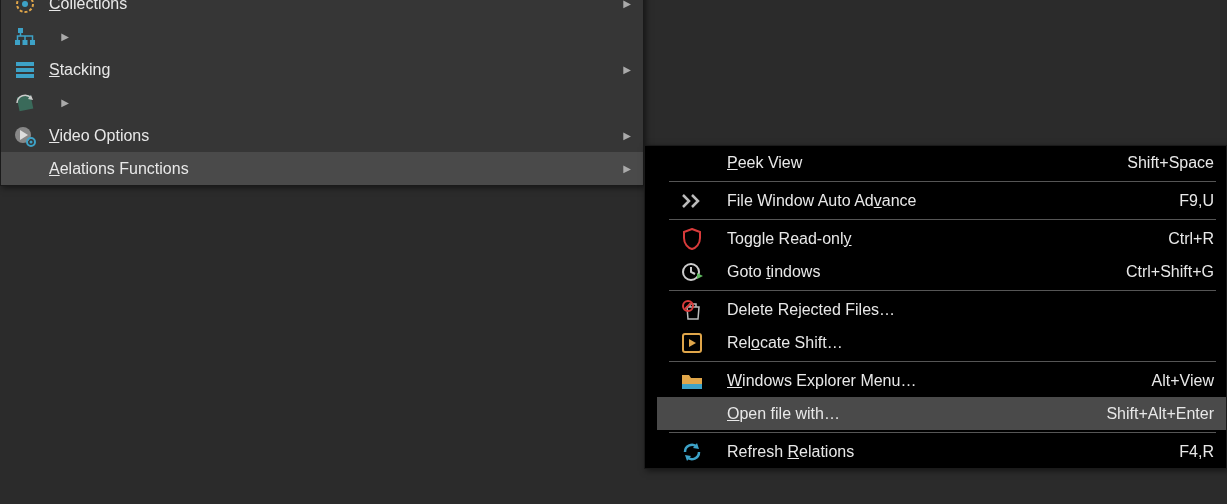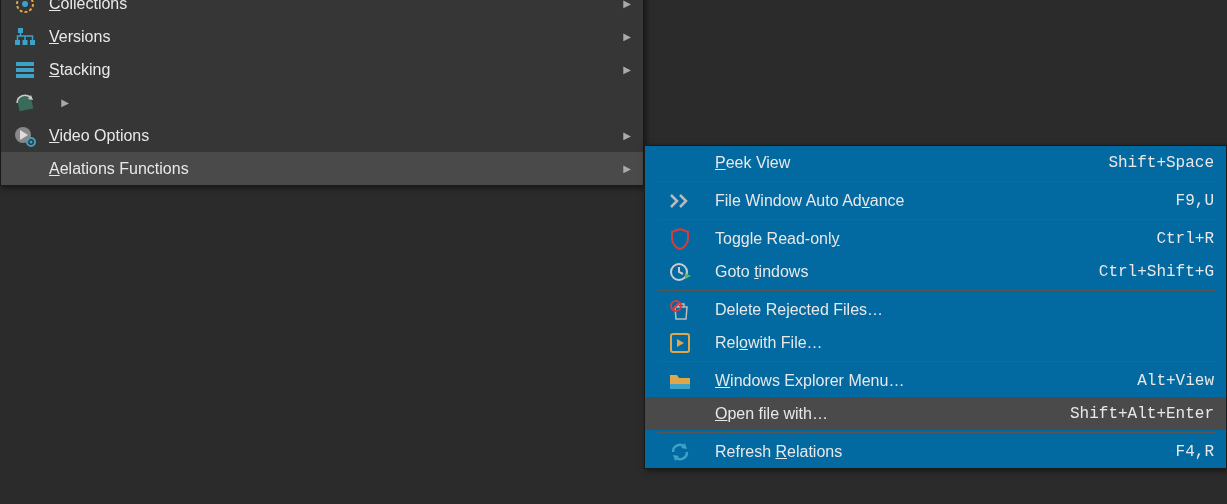--- a/index.html
+++ b/index.html
@@ -20,23 +20,24 @@
     width: 644px;
     background: #363636;
     border: 1px solid #1a1a1a;
     box-shadow: 2px 2px 6px rgba(0,0,0,0.5);
   }
   .menu2 {
     position: absolute;
     left: 644px;
     top: 145px;
     width: 583px;
-    background: #0369a1;
+    background: #000000;
     border: 1px solid #1a1a1a;
     box-shadow: 2px 2px 6px rgba(0,0,0,0.5);
+    padding-left: 12px;
   }
   .menu-item {
     display: flex;
     align-items: center;
     height: 33px;
     padding: 0 12px 0 0;
     cursor: default;
   }
   .menu-item.highlighted {
     background: #4a4a4a;
@@ -56,21 +57,20 @@
     flex-shrink: 0;
   }
   .label-col {
     flex: 1;
     white-space: nowrap;
   }
   .shortcut-col {
     flex-shrink: 0;
     color: #e8e8e8;
     padding-left: 12px;
-    font-family: Liberation Mono, monospace;
   }
   .arrow-col {
     width: 20px;
     text-align: right;
     color: #aaa;
     font-size: 10px;
     flex-shrink: 0;
   }
   .separator2 {
     height: 1px;
@@ -99,21 +99,20 @@
   <div class="menu-item">
     <span class="icon-col">
       <svg width="22" height="22" viewBox="0 0 22 22">
         <rect x="4" y="2" width="5" height="5" fill="#3da2c7"></rect>
         <rect x="1" y="14" width="5" height="5" fill="#3da2c7"></rect>
         <rect x="8.5" y="14" width="5" height="5" fill="#3da2c7"></rect>
         <rect x="16" y="14" width="5" height="5" fill="#3da2c7"></rect>
         <path d="M6.5 7 v3 M6.5 10 h-3 v4 M6.5 10 h4.5 v4 M6.5 10 h12 v4" stroke="#3da2c7" stroke-width="1.5" fill="none"></path>
       </svg>
     </span>
-    <span class="label-col"><span class="mnemonic">V</span><span>ersions</span></span>
     <span class="arrow-col">▶</span>
   </div>
 
   <div class="menu-item">
     <span class="icon-col">
       <svg width="22" height="22" viewBox="0 0 22 22">
         <rect x="2" y="3" width="18" height="4" fill="#3da2c7"></rect>
         <rect x="2" y="9" width="18" height="4" fill="#3da2c7"></rect>
         <rect x="2" y="15" width="18" height="4" fill="#3da2c7"></rect>
       </svg>
@@ -213,21 +212,21 @@
     <span class="shortcut-col"></span>
   </div>
 
   <div class="menu-item">
     <span class="icon-col2">
       <svg width="22" height="22" viewBox="0 0 22 22">
         <rect x="2" y="2" width="18" height="18" rx="2" fill="none" stroke="#e0a64a" stroke-width="2"></rect>
         <polygon points="8,7 15,11 8,15" fill="#e0a64a"></polygon>
       </svg>
     </span>
-    <span class="label-col"><span>Rel</span><span class="mnemonic">o</span><span>with File…</span></span>
+    <span class="label-col"><span>Rel</span><span class="mnemonic">o</span><span>cate Shift…</span></span>
     <span class="shortcut-col"></span>
   </div>
 
   <div class="separator2"></div>
 
   <div class="menu-item">
     <span class="icon-col2">
       <svg width="22" height="20" viewBox="0 0 22 20">
         <path d="M1 4 h7 l2 3 h11 v11 h-20 z" fill="#e0a64a"></path>
         <rect x="1" y="13" width="20" height="5" fill="#3da2c7"></rect>

